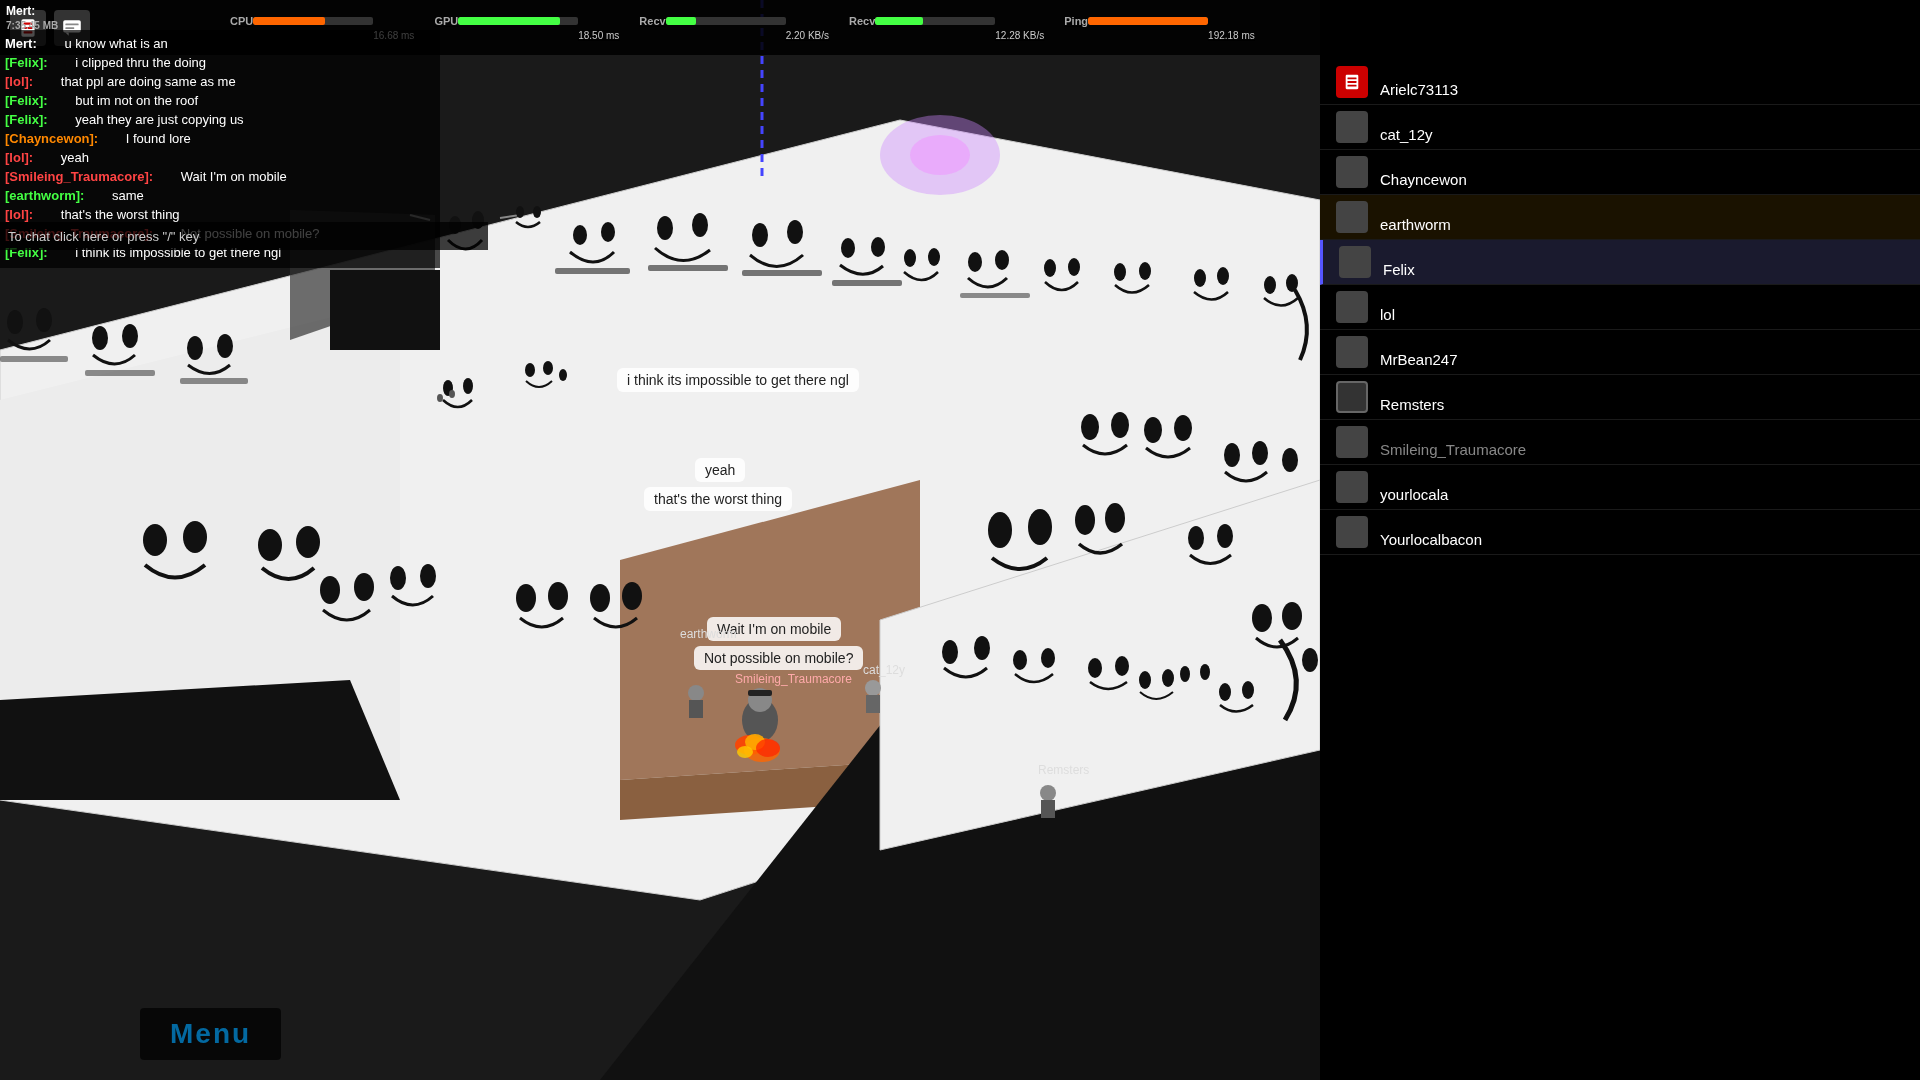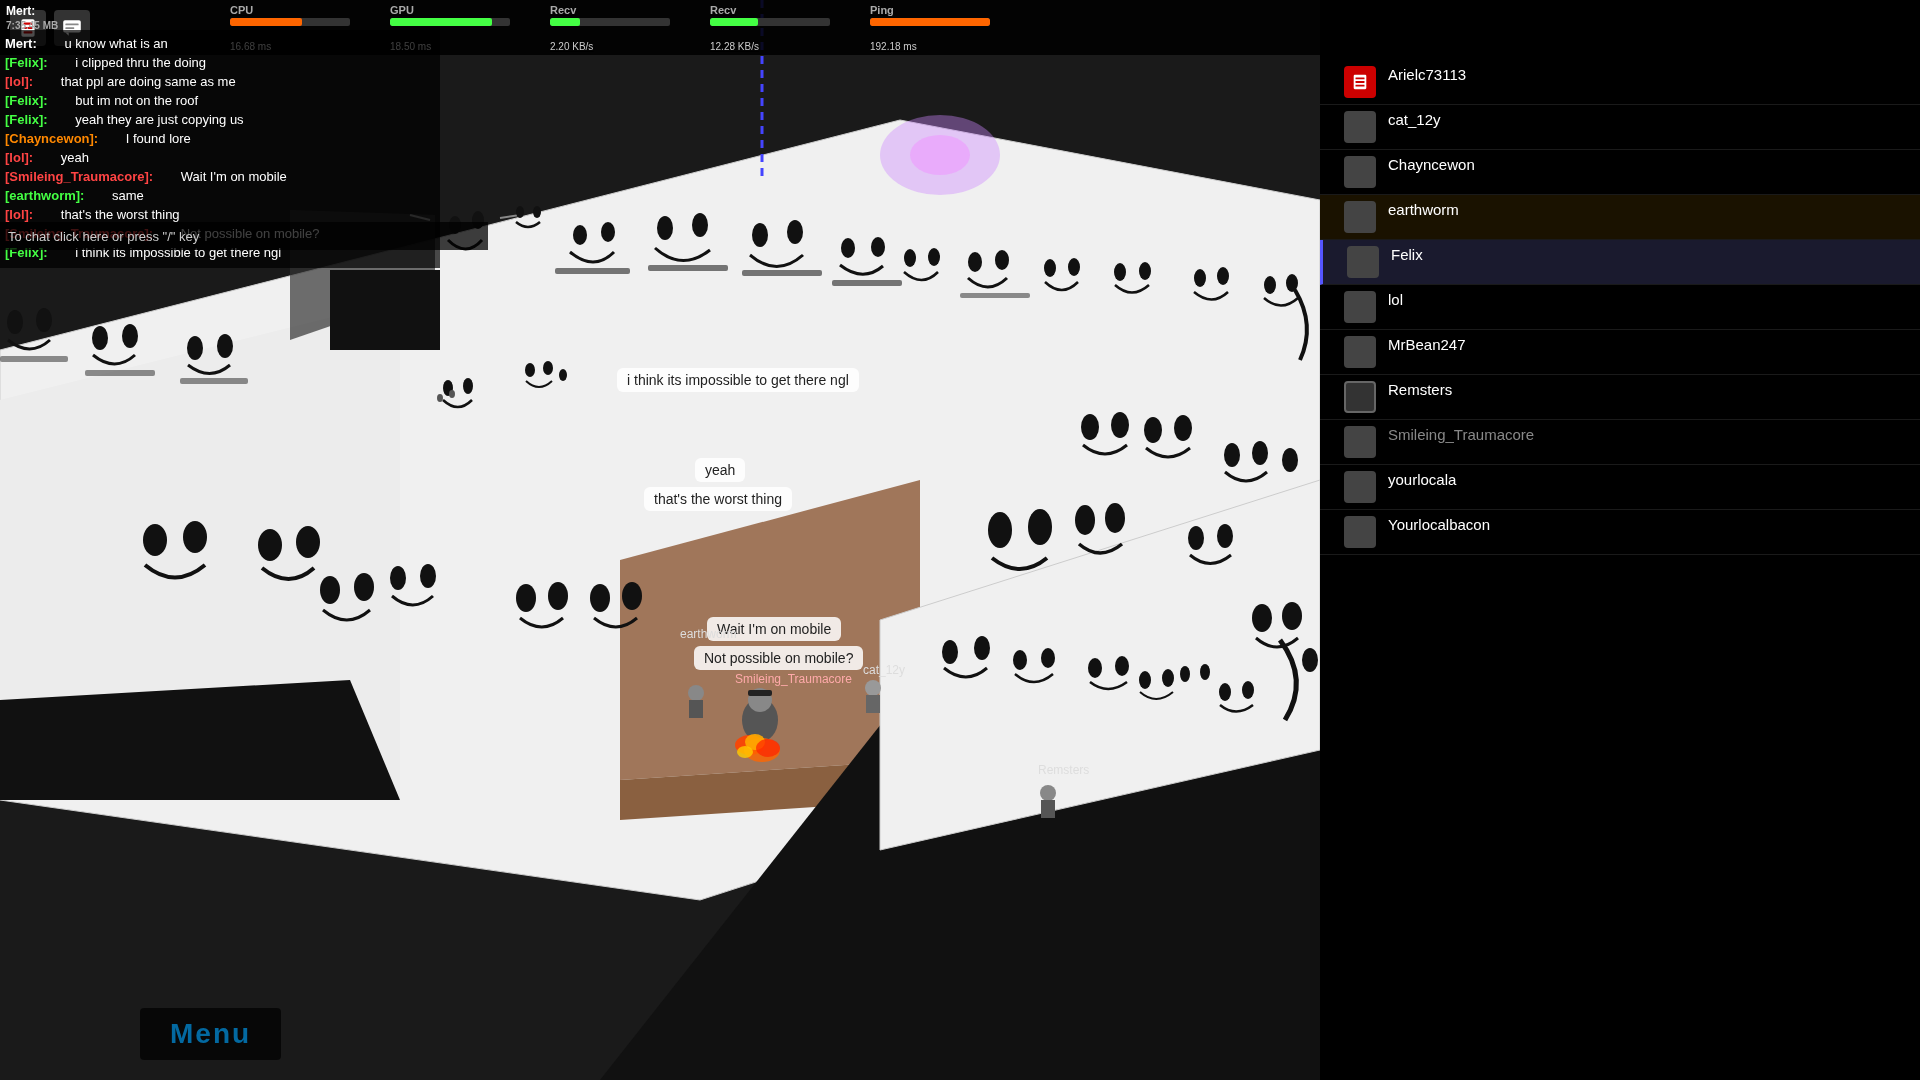--- a/index.html
+++ b/index.html
@@ -55,21 +55,21 @@
       border-radius: 4px;
       display: flex;
       align-items: center;
       justify-content: center;
       color: white;
       font-size: 18px;
     }
 
     .hud-stat {
       display: flex;
-      flex-direction: column;
+      flex-direction: row;
       margin-left: 20px;
       min-width: 140px;
       text-decoration: underline;
     }
     .hud-stat-label {
       color: #aaa;
       font-size: 11px;
       font-weight: bold;
     }
     .hud-stat-bar {
@@ -177,22 +177,22 @@
 
     .player-list {
       position: absolute;
       top: 60px;
       right: 0;
       width: 600px;
     }
 
     .player-item {
       display: flex;
-      align-items: flex-start;
-      padding: 6px 24px;
+      align-items: flex-end;
+      padding: 6px 16px;
       border-bottom: 1px solid #1a1a1a;
       cursor: pointer;
     }
     .player-item.selected {
       background: #1a1a2e;
       border-left: 3px solid #5555ff;
     }
 
     .player-avatar {
       width: 32px;

